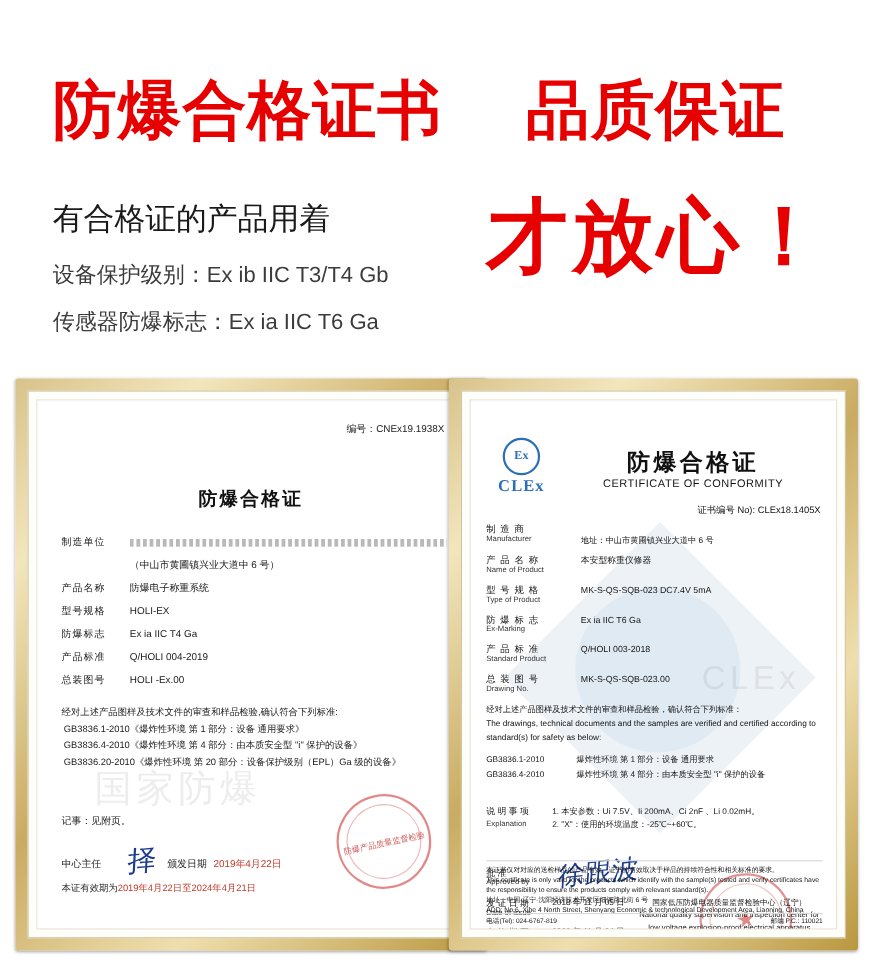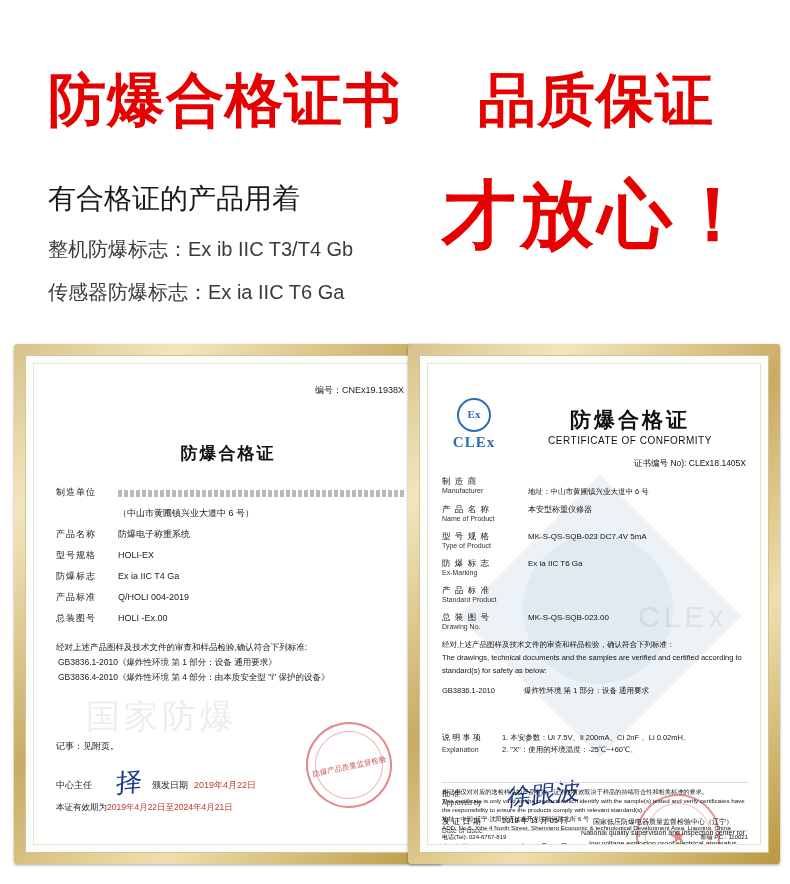--- a/index.html
+++ b/index.html
@@ -455,21 +455,21 @@
 </head>
 <body>
 
 <div class="headline-row">
   <div class="headline-main">防爆合格证书</div>
   <div class="headline-sub">品质保证</div>
 </div>
 
 <div class="left-text-block">
   <div class="lt-title">有合格证的产品用着</div>
-  <div class="lt-line">整机防爆标志：Ex ib IIC T3/T4 Gb</div>
+  <div class="lt-line">设备保护级别：Ex ib IIC T3/T4 Gb</div>
   <div class="lt-line">传感器防爆标志：Ex ia IIC T6 Ga</div>
 </div>
 
 <div class="big-red">才放心！</div>
 
 <div class="cert-frame left">
   <div class="cert-inner">
     <div class="mat">
 
       <div class="wm" style="left:52px; top:330px; font-size:34px;">国家防爆</div>
@@ -508,20 +508,21 @@
         <div class="l-row">
           <div class="k">总装图号</div>
           <div class="v">HOLI -Ex.00</div>
         </div>
       </div>
 
       <div class="l-note">
         <div>经对上述产品图样及技术文件的审查和样品检验,确认符合下列标准:</div>
         <div class="l-std">GB3836.1-2010《爆炸性环境  第 1 部分：设备  通用要求》</div>
         <div class="l-std">GB3836.4-2010《爆炸性环境  第 4 部分：由本质安全型 "i" 保护的设备》</div>
+        <div class="l-std">GB3836.20-2010《爆炸性环境  第 20 部分：设备保护级别（EPL）Ga 级的设备》</div>
       </div>
 
       <div class="l-remark">
         <span>记事：</span><span>见附页。</span>
       </div>
 
       <div class="stamp-left">防爆产品质量监督检验中心</div>
 
       <div class="l-footer">
         <div class="l-footer-row">
@@ -599,40 +600,45 @@
             <span class="en">Ex-Marking</span>
           </div>
           <div class="v">Ex ia  IIC T6 Ga</div>
         </div>
 
         <div class="r-row">
           <div class="k">
             <span class="cn">产 品 标 准</span>
             <span class="en">Standard Product</span>
           </div>
+          <div class="v">Q/HOLI  003-2018</div>
         </div>
 
         <div class="r-row">
           <div class="k">
             <span class="cn">总 装 图 号</span>
             <span class="en">Drawing No.</span>
           </div>
           <div class="v">MK-S-QS-SQB-023.00</div>
         </div>
       </div>
 
       <div class="r-approval">
         <div>经对上述产品图样及技术文件的审查和样品检验，确认符合下列标准：</div>
         <div>The drawings, technical documents and the samples are verified and certified according to standard(s) for safety as below:</div>
       </div>
 
       <div class="r-stds">
         <div style="display:flex">
           <span style="width:82px">GB3836.1-2010</span>
           <span>爆炸性环境  第 1 部分：设备  通用要求</span>
+        </div>
+        <div style="display:flex">
+          <span style="width:82px">GB3836.4-2010</span>
+          <span>爆炸性环境  第 4 部分：由本质安全型 "i" 保护的设备</span>
         </div>
       </div>
 
       <div class="r-expl">
         <div class="k">
           <span class="cn">说 明 事 项</span>
           <span class="en">Explanation</span>
         </div>
         <div>
           <div>1. 本安参数：Ui 7.5V、Ii   200mA、Ci  2nF 、Li  0.02mH。</div>

